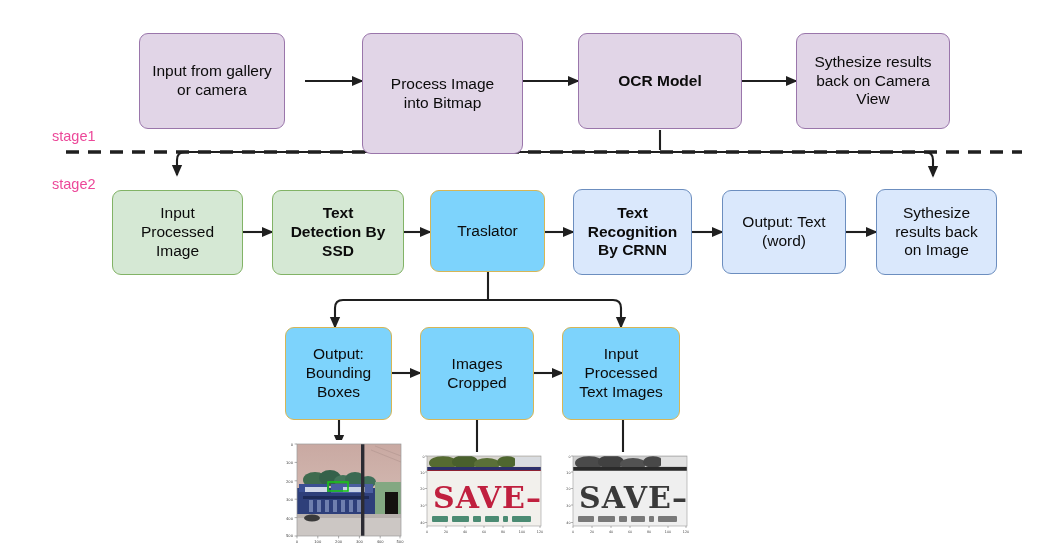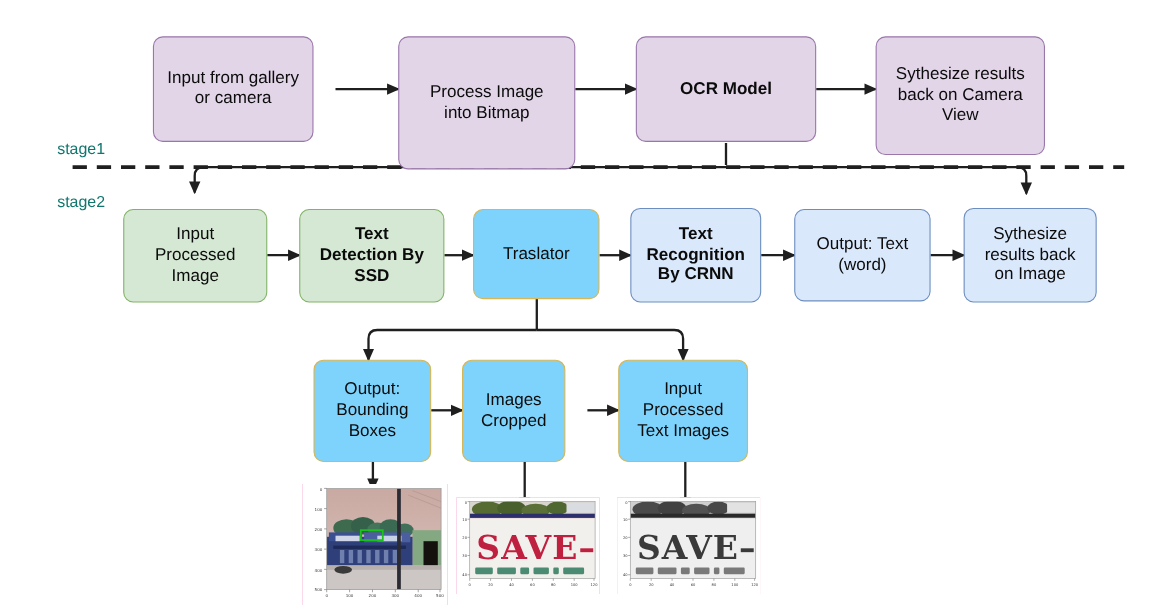--- a/index.html
+++ b/index.html
@@ -42,27 +42,27 @@
     padding: 2px 4px;
   }
   .node.purple { background: #e1d5e7; border-color: #9a76ab; }
   .node.green  { background: #d5e8d4; border-color: #82b366; }
   .node.yellow { background: #7dd3fc; border-color: #d6b656; }
   .node.blue   { background: #dae8fc; border-color: #6c8ebf; }
   .node.bold   { font-weight: bold; }
   .stage-label {
     position: absolute;
     font-size: 14.5px;
-    color: #0f766e;
+    color: #ec4899;
     white-space: nowrap;
   }
   .photo {
     position: absolute;
     overflow: hidden;
-    background: #f9a8d4;
+    background: #e5e5e5;
   }
   .photo svg { display: block; }
 </style>
 </head>
 <body>
 
 <div id="canvas">
 
   <svg class="layer" viewBox="0 0 1054 556">
     <defs>
@@ -104,21 +104,21 @@
   </svg>
 
   <div class="stage-label" style="left:52px; top:128px;">stage1</div>
   <div class="stage-label" style="left:52px; top:176px;">stage2</div>
 
   <div class="node purple" style="left:139px; top:33px; width:146px; height:96px; font-size:15.5px;">Input from gallery
 or camera</div>
   <div class="node purple" style="left:362px; top:33px; width:161px; height:121px; font-size:15.5px;">Process Image
 into Bitmap</div>
   <div class="node purple bold" style="left:578px; top:33px; width:164px; height:96px; font-size:15.5px;">OCR Model</div>
-  <div class="node purple" style="left:796px; top:33px; width:154px; height:108px; font-size:15.5px;">Sythesize results
+  <div class="node purple" style="left:796px; top:33px; width:154px; height:96px; font-size:15.5px;">Sythesize results
 back on Camera
 View</div>
 
   <div class="node green" style="left:112px; top:190px; width:131px; height:85px; font-size:15.5px;">Input
 Processed
 Image</div>
   <div class="node green bold" style="left:272px; top:190px; width:132px; height:85px; font-size:15.5px;">Text
 Detection By
 SSD</div>
   <div class="node yellow" style="left:430px; top:190px; width:115px; height:82px; font-size:15.5px;">Traslator</div>
@@ -127,21 +127,21 @@
 By CRNN</div>
   <div class="node blue" style="left:722px; top:190px; width:124px; height:84px; font-size:15.5px;">Output: Text
 (word)</div>
   <div class="node blue" style="left:876px; top:189px; width:121px; height:86px; font-size:15.5px;">Sythesize
 results back
 on Image</div>
 
   <div class="node yellow" style="left:285px; top:327px; width:107px; height:93px; font-size:15.5px;">Output:
 Bounding
 Boxes</div>
-  <div class="node yellow" style="left:420px; top:327px; width:94px; height:93px; font-size:15.5px;">Images
+  <div class="node yellow" style="left:420px; top:327px; width:114px; height:93px; font-size:15.5px;">Images
 Cropped</div>
   <div class="node yellow" style="left:562px; top:327px; width:118px; height:93px; font-size:15.5px;">Input
 Processed
 Text Images</div>
 
   <div class="photo" style="left:275px; top:440px; width:132px; height:110px;">
     <svg width="132" height="110" viewBox="0 0 132 110">
       <defs>
         <linearGradient id="skyGrad" x1="0" y1="0" x2="0" y2="1">
           <gradient-stop></gradient-stop>

